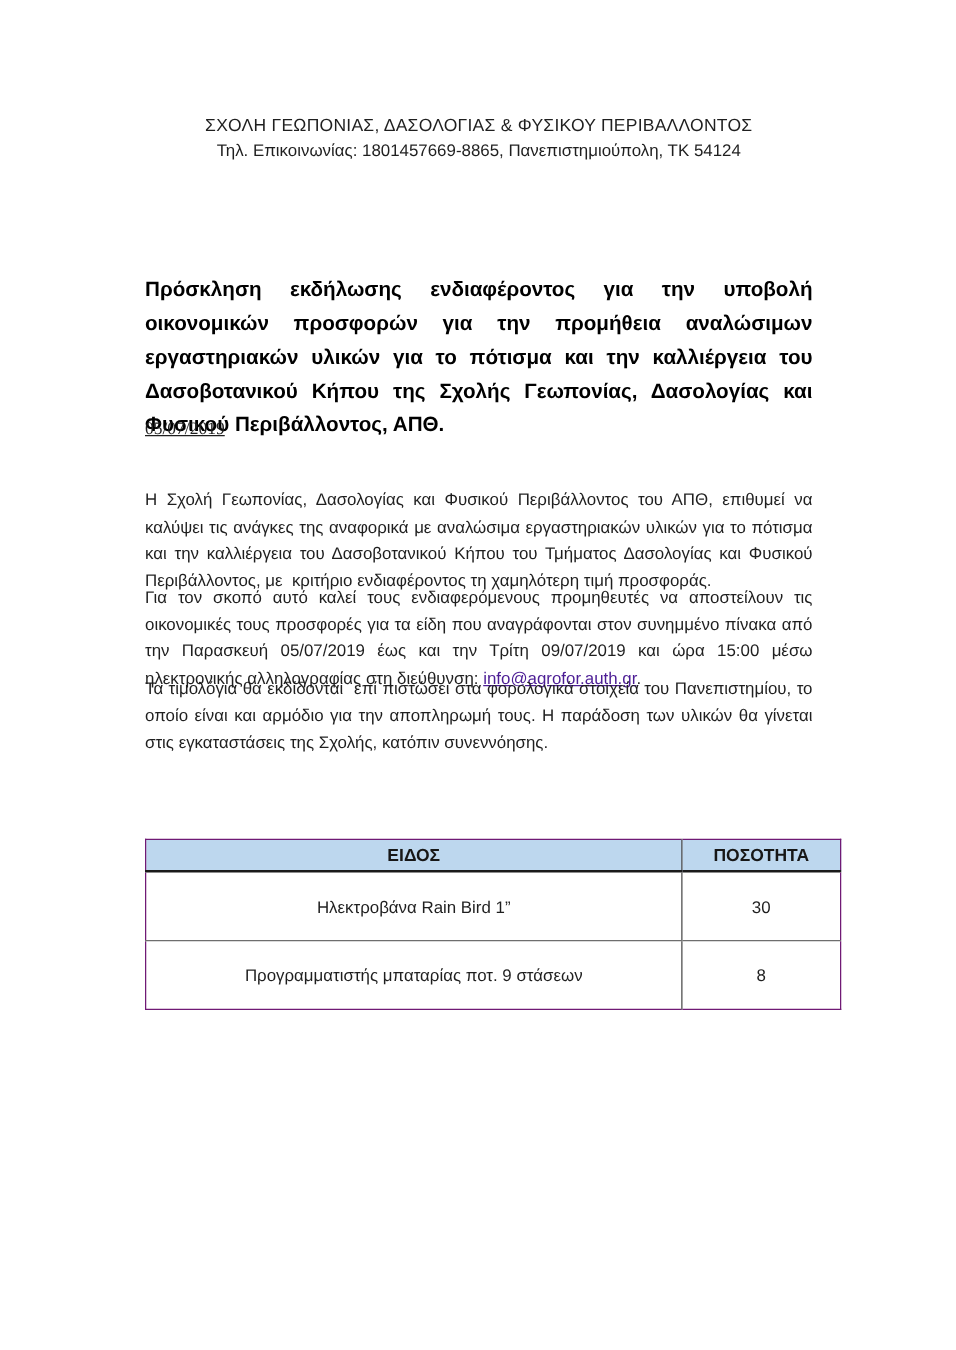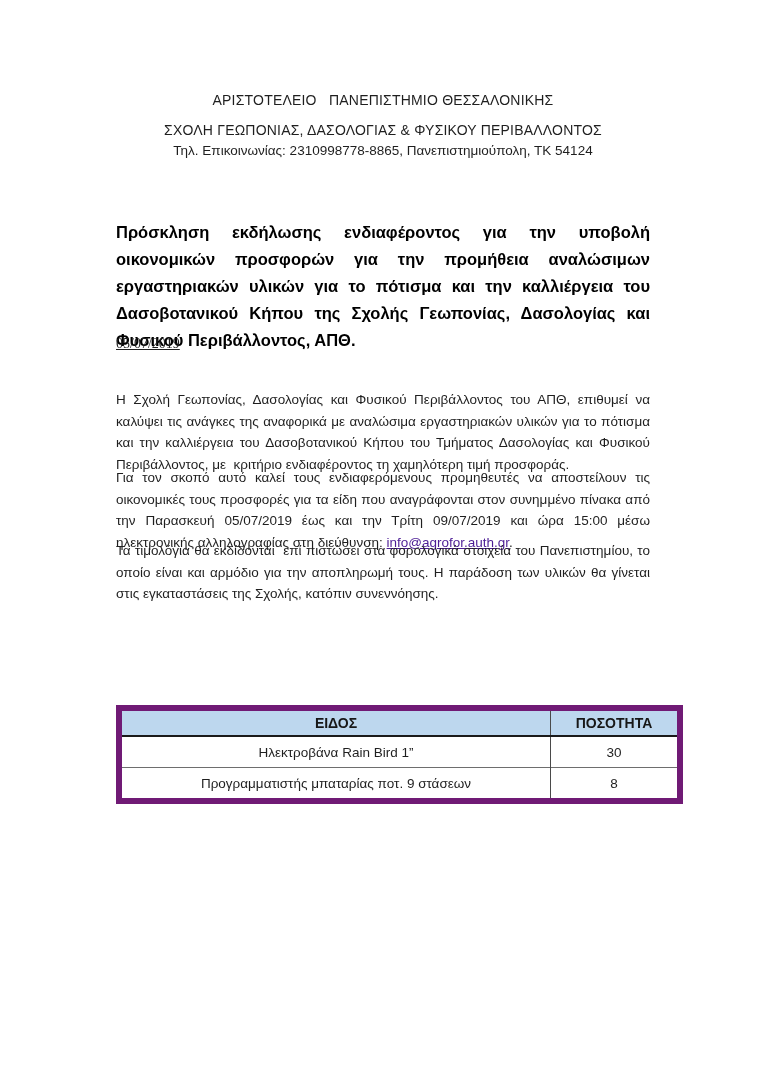--- a/index.html
+++ b/index.html
@@ -81,54 +81,53 @@
 
   a.email-link {
     color: #4c1d95;
     text-decoration: underline;
     cursor: pointer;
   }
 
   
   table.items {
     position: absolute;
-    top: 705px;
+    top: 671px;
     left: 116px;
     width: 556px;
     border-collapse: collapse;
     table-layout: fixed;
-    border: 6px solid #701a75;
+    border: 1px solid #701a75;
   }
   table.items th {
     background: #BDD7EE;
     font-weight: bold;
     font-size: 14px;
     height: 24px;
     padding: 0;
     text-align: center;
     border-bottom: 2px solid #1a1a1a;
     color: #171717;
   }
   table.items td {
     font-size: 13.5px;
     height: 22px;
-    padding: 4px;
+    padding: 16px;
     text-align: center;
     border-top: 1px solid #6e6e6e;
   }
   .col-item { width: 428px; }
   .col-qty  { width: 126px; border-left: 1.5px solid #4a4a4a; }
 </style>
 </head>
 <body>
 
 <div class="abs letterhead">
-  <div class="lh-university">ΑΡΙΣΤΟΤΕΛΕΙΟ   ΠΑΝΕΠΙΣΤΗΜΙΟ ΘΕΣΣΑΛΟΝΙΚΗΣ</div>
   <div class="lh-school">ΣΧΟΛΗ ΓΕΩΠΟΝΙΑΣ, ΔΑΣΟΛΟΓΙΑΣ &amp; ΦΥΣΙΚΟΥ ΠΕΡΙΒΑΛΛΟΝΤΟΣ</div>
-  <div class="lh-contact">Τηλ. Επικοινωνίας: 2310998778-8865, Πανεπιστημιούπολη, ΤΚ 54124</div>
+  <div class="lh-contact">Τηλ. Επικοινωνίας: 1801457669-8865, Πανεπιστημιούπολη, ΤΚ 54124</div>
 </div>
 
 <div class="abs doc-title">Πρόσκληση εκδήλωσης ενδιαφέροντος για την υποβολή οικονομικών προσφορών για την προμήθεια αναλώσιμων εργαστηριακών υλικών για το πότισμα και την καλλιέργεια του Δασοβοτανικού Κήπου της Σχολής Γεωπονίας, Δασολογίας και Φυσικού Περιβάλλοντος, ΑΠΘ.</div>
 
 <div class="abs doc-date">05/07/2019</div>
 
 <div class="abs para para-intro">Η Σχολή Γεωπονίας, Δασολογίας και Φυσικού Περιβάλλοντος του ΑΠΘ, επιθυμεί να καλύψει τις ανάγκες της αναφορικά με αναλώσιμα εργαστηριακών υλικών για το πότισμα και την καλλιέργεια του Δασοβοτανικού Κήπου του Τμήματος Δασολογίας και Φυσικού Περιβάλλοντος, με  κριτήριο ενδιαφέροντος τη χαμηλότερη τιμή προσφοράς.</div>
 
 <div class="abs para para-submission"><span>Για τον σκοπό αυτό καλεί τους ενδιαφερόμενους προμηθευτές να αποστείλουν τις οικονομικές τους προσφορές για τα είδη που αναγράφονται στον </span><span class="underlined">συνημμένο πίνακα</span><span> από την Παρασκευή 05/07/2019 έως και την Τρίτη 09/07/2019 και ώρα 15:00 μέσω ηλεκτρονικής αλληλογραφίας στη διεύθυνση: </span><a class="email-link">info@agrofor.auth.gr</a><span>.</span></div>
 

